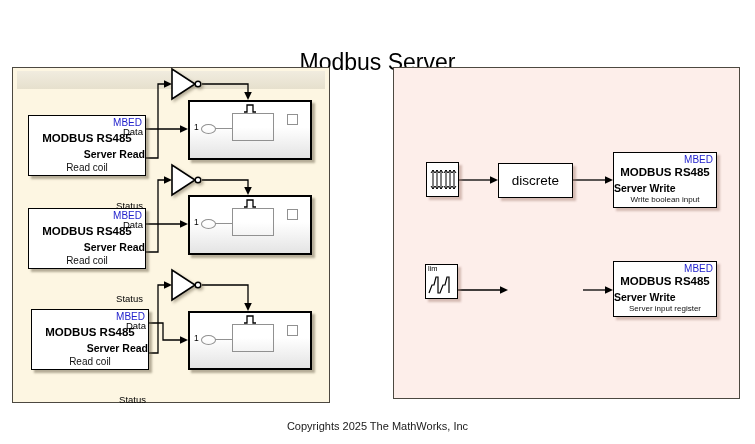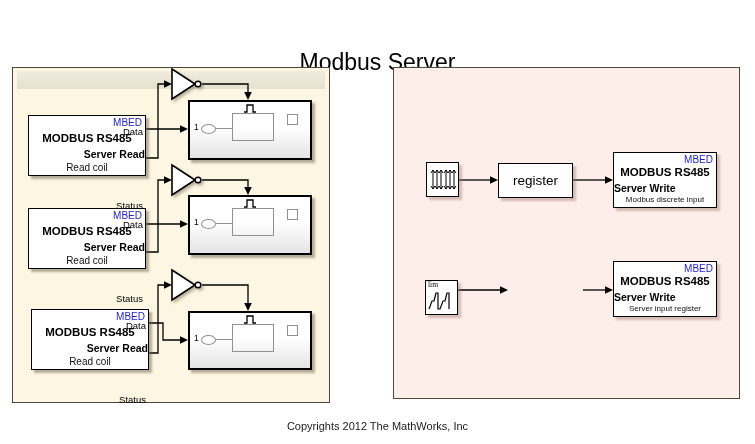--- a/index.html
+++ b/index.html
@@ -45,21 +45,21 @@
   .ss .trig{position:absolute;left:50%;top:1px;transform:translateX(-50%);}
   .ss .ssnum{position:absolute;left:4px;top:20px;font-size:8.5px;color:#000;}
   .ss .ssoval{position:absolute;left:11px;top:22px;width:13px;height:8px;border:1px solid #919191;border-radius:50%;}
   .ss .ssline{position:absolute;left:25px;top:26px;width:17px;height:1px;background:#919191;}
   .ss .ssrect{position:absolute;left:42px;top:11px;width:40px;height:26px;border:1px solid #919191;}
   .ss .sssq{position:absolute;left:97px;top:12px;width:9px;height:9px;border:1px solid #919191;}
 
   
   .src{position:absolute;width:33px;height:35px;background:#fff;border:1.2px solid #000;box-sizing:border-box;
     z-index:6;box-shadow:3px 3px 2px rgba(165,125,112,.45);}
-  .src.sc1{left:426px;top:162px;} .src.sc2{left:425px;top:280px;font-family:Liberation Serif, serif;}
+  .src.sc1{left:426px;top:162px;} .src.sc2{left:425px;top:264px;}
   .src .limlab{position:absolute;left:2px;top:-1px;font-size:7.5px;color:#000;}
   .conv{position:absolute;width:75px;height:35px;background:#fff;border:1.2px solid #000;box-sizing:border-box;
     z-index:6;display:flex;align-items:center;justify-content:center;font-size:13.5px;
     box-shadow:3px 3px 2px rgba(165,125,112,.45);}
   .conv.c1{left:498px;top:163px;} .conv.c2{left:508px;top:273px;}
   .mw{position:absolute;left:613px;width:104px;height:56px;background:#fff;border:1.2px solid #000;
     box-sizing:border-box;z-index:6;box-shadow:3px 3px 2px rgba(165,125,112,.45);}
   .mw.w1{top:152px;} .mw.w2{top:261px;}
   .mw .mbed{position:absolute;top:1px;right:3px;font-size:10px;color:#2222cc;}
   .mw .mtitle{position:absolute;top:13px;left:0;width:100%;text-align:center;font-weight:bold;font-size:11.5px;}
@@ -216,31 +216,31 @@
     </svg>
   </div>
   <div class="src sc2">
     <span class="limlab">lim</span>
     <svg width="31" height="33" style="position:absolute;left:0;top:0;" xmlns="http://www.w3.org/2000/svg">
       <path d="M3,28 L6,20 H8 L10,12 H12 V28 H14 L17,20 H19 L21,12 H23 V28" fill="none" stroke="#000" stroke-width="1.2"></path>
     </svg>
   </div>
 
   <div class="conv c1">
-    <span>register</span>
+    <span>discrete</span>
   </div>
 
   <div class="mw w1">
     <div class="mbed">MBED</div>
     <div class="mtitle">MODBUS RS485</div>
     <div class="msub">Server Write</div>
-    <div class="mcap">Modbus discrete input</div>
+    <div class="mcap">Write boolean input</div>
   </div>
   <div class="mw w2">
     <div class="mbed">MBED</div>
     <div class="mtitle">MODBUS RS485</div>
     <div class="msub">Server Write</div>
     <div class="mcap">Server input register</div>
   </div>
 
-  <div class="page-footer">Copyrights 2012 The MathWorks, Inc</div>
+  <div class="page-footer">Copyrights 2025 The MathWorks, Inc</div>
 
 </div>
 
 </body></html>

